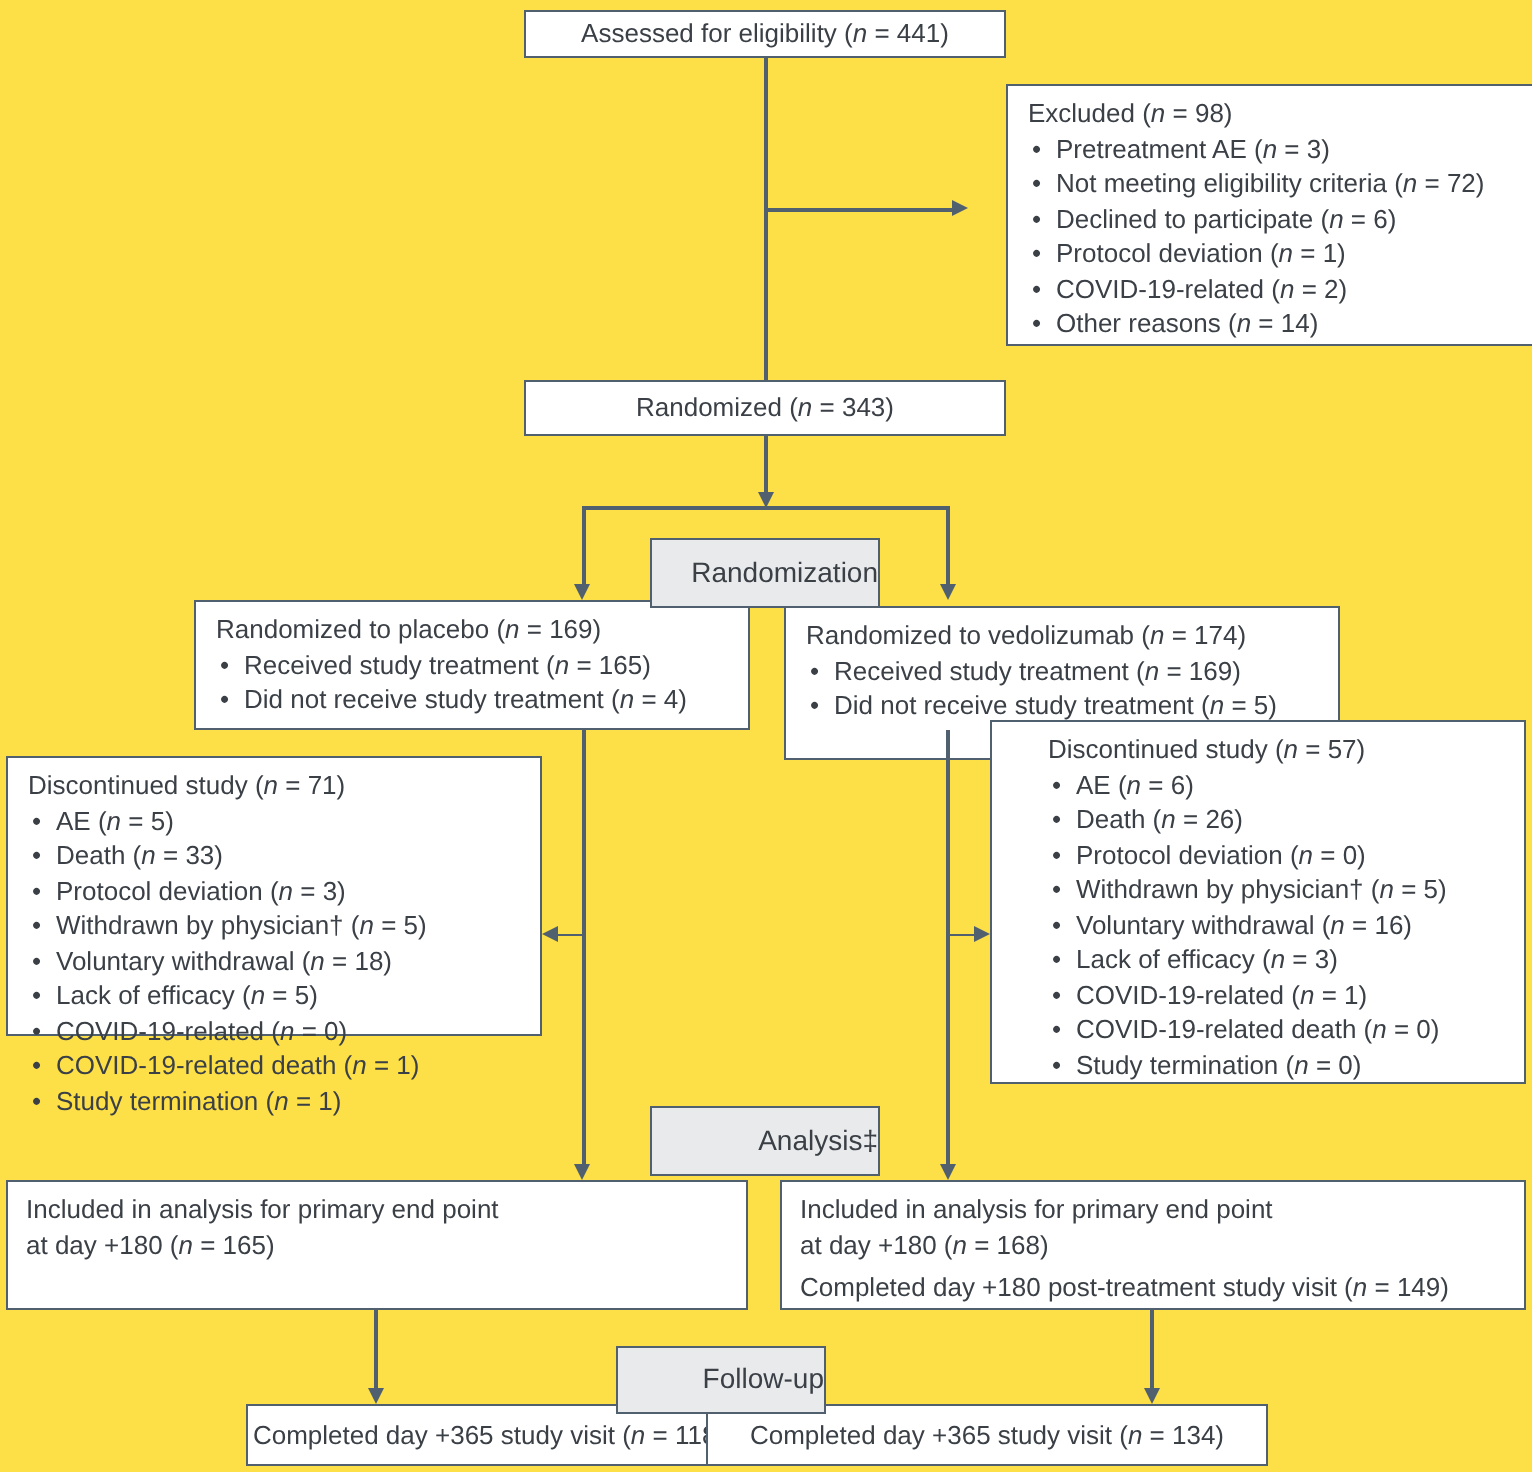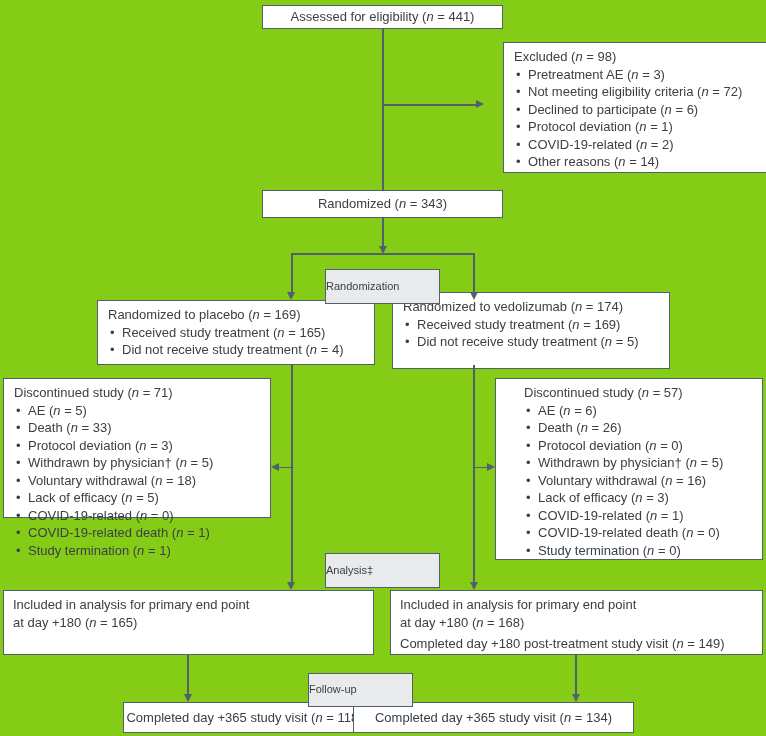--- a/index.html
+++ b/index.html
@@ -2,34 +2,34 @@
 <html style="--line: #50606f; --text: #3b4047; --label_fill: #e9eaeb;"><head>
 <meta charset="utf-8">
 <style>
   :root{
     --line:#50606f;
     --text:#3b4047;
     --label_fill:#e9eaeb;
   }
   html,body{margin:0;padding:0;background:#ffffff;}
   #canvas{
-    position:relative;width:766px;height:736px;background:#84cc16;
+    position:relative;width:766px;height:736px;background:#fde047;
     font-family:"Liberation Sans","DejaVu Sans",sans-serif;
     color:var(--text);font-size:13px;line-height:17.5px;overflow:hidden;
   }
   .box{
     position:absolute;box-sizing:border-box;background:#ffffff;
     border:1.5px solid var(--line);
   }
   .center{display:flex;align-items:center;justify-content:center;text-align:center;}
   .listbox{padding:5px 8px 4px 10px;}
   .label{
     position:absolute;box-sizing:border-box;background:var(--label_fill);
-    border:1.5px solid var(--line);display:flex;align-items:center;justify-content:flex-start;
-    font-size:11px;z-index:5;
+    border:1.5px solid var(--line);display:flex;align-items:center;justify-content:flex-end;
+    font-size:14px;z-index:5;
   }
   .vline{position:absolute;width:1.5px;background:var(--line);z-index:1;}
   .hline{position:absolute;height:1.5px;background:var(--line);z-index:1;}
   .arr{position:absolute;width:0;height:0;z-index:1;}
   .arr.down{border-left:4.5px solid transparent;border-right:4.5px solid transparent;border-top:8px solid var(--line);}
   .arr.right{border-top:4.5px solid transparent;border-bottom:4.5px solid transparent;border-left:8px solid var(--line);}
   .arr.left{border-top:4.5px solid transparent;border-bottom:4.5px solid transparent;border-right:8px solid var(--line);}
   .li{display:flex;}
   .dot{width:12px;flex:0 0 12px;text-align:left;padding-left:2px;}
   .litext{flex:1;}
@@ -118,21 +118,21 @@
           <span class="dot">•</span>
           <span class="litext">Received study treatment (<i>n</i> = 165)</span>
         </div>
         <div class="li">
           <span class="dot">•</span>
           <span class="litext">Did not receive study treatment (<i>n</i> = 4)</span>
         </div>
       </div>
   </div>
 
-  <div class="box listbox" style="left:392px;top:292px;width:278px;height:77px;">
+  <div class="box listbox" style="left:392px;top:303px;width:278px;height:77px;">
     <div>Randomized to vedolizumab (<i>n</i> = 174)</div>
     <div>
         <div class="li">
           <span class="dot">•</span>
           <span class="litext">Received study treatment (<i>n</i> = 169)</span>
         </div>
         <div class="li">
           <span class="dot">•</span>
           <span class="litext">Did not receive study treatment (<i>n</i> = 5)</span>
         </div>
@@ -174,21 +174,21 @@
           <span class="dot">•</span>
           <span class="litext">COVID-19-related death (<i>n</i> = 1)</span>
         </div>
         <div class="li">
           <span class="dot">•</span>
           <span class="litext">Study termination (<i>n</i> = 1)</span>
         </div>
       </div>
   </div>
 
-  <div class="box listbox" style="left:495px;top:378px;width:268px;height:182px;padding-left:28px;">
+  <div class="box listbox" style="left:495px;top:360px;width:268px;height:182px;padding-left:28px;">
     <div>Discontinued study (<i>n</i> = 57)</div>
     <div>
         <div class="li">
           <span class="dot">•</span>
           <span class="litext">AE (<i>n</i> = 6)</span>
         </div>
         <div class="li">
           <span class="dot">•</span>
           <span class="litext">Death (<i>n</i> = 26)</span>
         </div>

